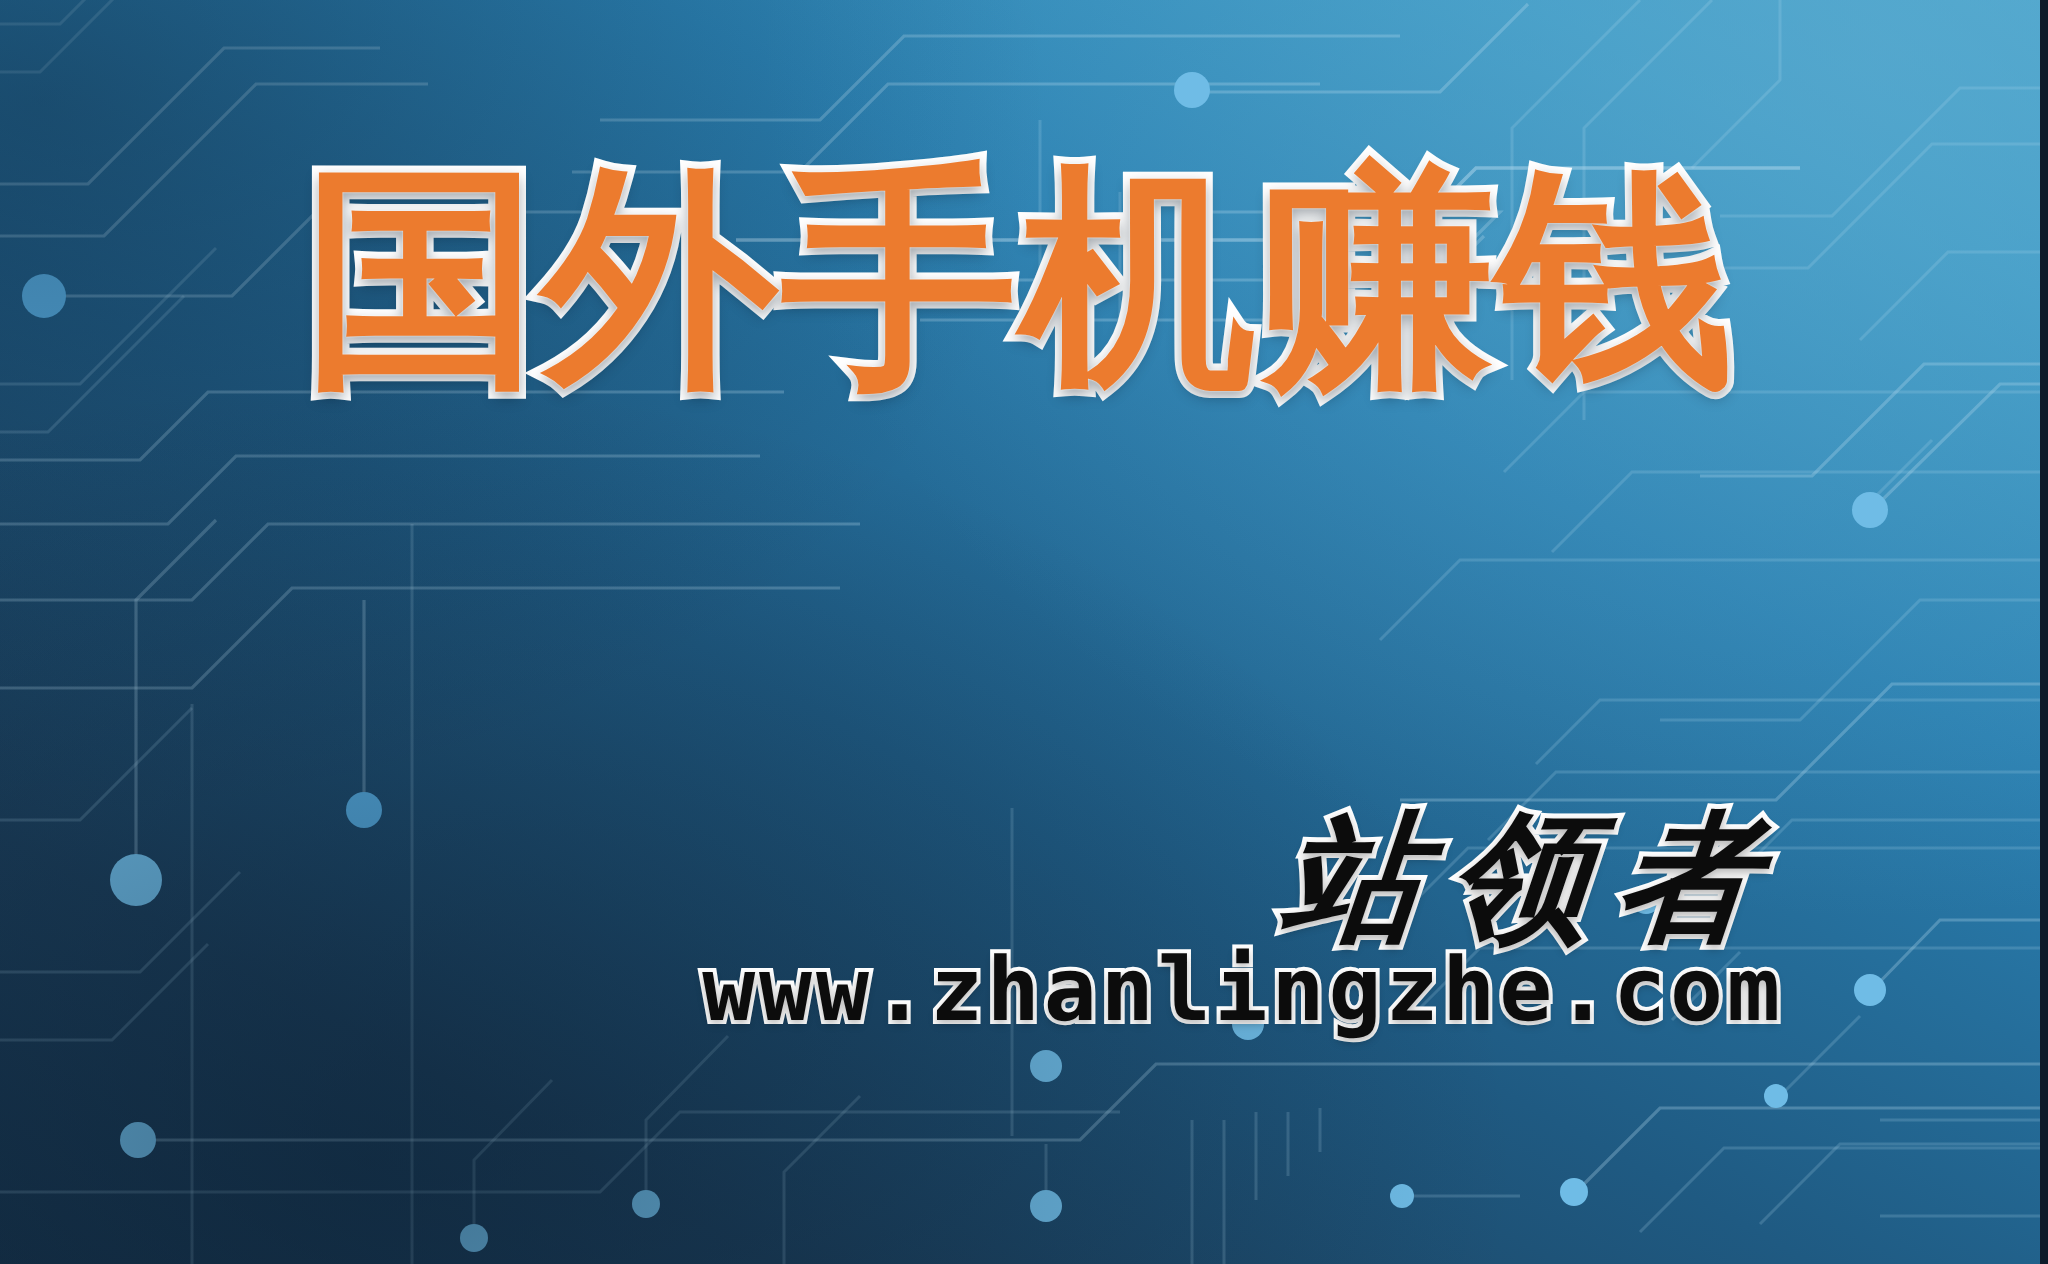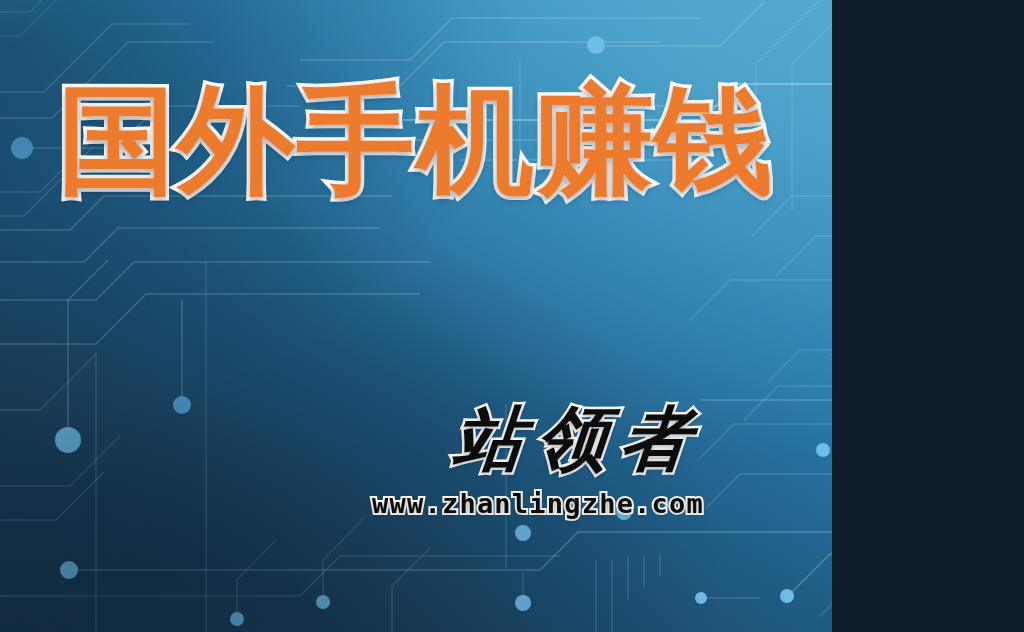--- a/index.html
+++ b/index.html
@@ -5,21 +5,21 @@
 <style>
   * { margin:0; padding:0; box-sizing:border-box; }
   html, body {
     width:1024px; height:632px;
     background:#0d1b2a;
     font-family:"Liberation Sans", sans-serif;
     overflow:hidden;
   }
   #canvas {
     position:relative;
-    width:832px; height:632px;
+    width:1020px; height:632px;
     overflow:hidden;
     
     background:
       radial-gradient(ellipse 900px 700px at 92% 4%, rgba(96,172,208,0.55) 0%, rgba(96,172,208,0.0) 62%),
       linear-gradient(29deg, #16324a 0%, #1b3d59 18%, #1f5a82 42%, #2a7fb0 68%, #3e9bc6 88%, #4aa6cd 100%);
   }
   #bg-circuit {
     position:absolute; inset:0;
     width:1024px; height:632px;
     pointer-events:none;
@@ -73,24 +73,23 @@
     color:#0c0c0c;
     letter-spacing:0.19em;
     white-space:nowrap;
     -webkit-text-stroke:5px #ffffff;
     paint-order:stroke fill;
     transform:skewX(-5deg);
     text-shadow:0 2px 5px rgba(0,0,0,0.30);
   }
   #brand-url {
     display:block;
-    margin-top:16px;
     font-family:"DejaVu Sans Mono", "Liberation Mono", monospace;
     font-weight:700;
-    font-size:27px;
+    font-size:44px;
     line-height:1;
     color:#0c0c0c;
     letter-spacing:0.045em;
     white-space:nowrap;
     -webkit-text-stroke:4px #ffffff;
     paint-order:stroke fill;
     text-shadow:0 2px 4px rgba(0,0,0,0.28);
   }
 </style>
 </head>

